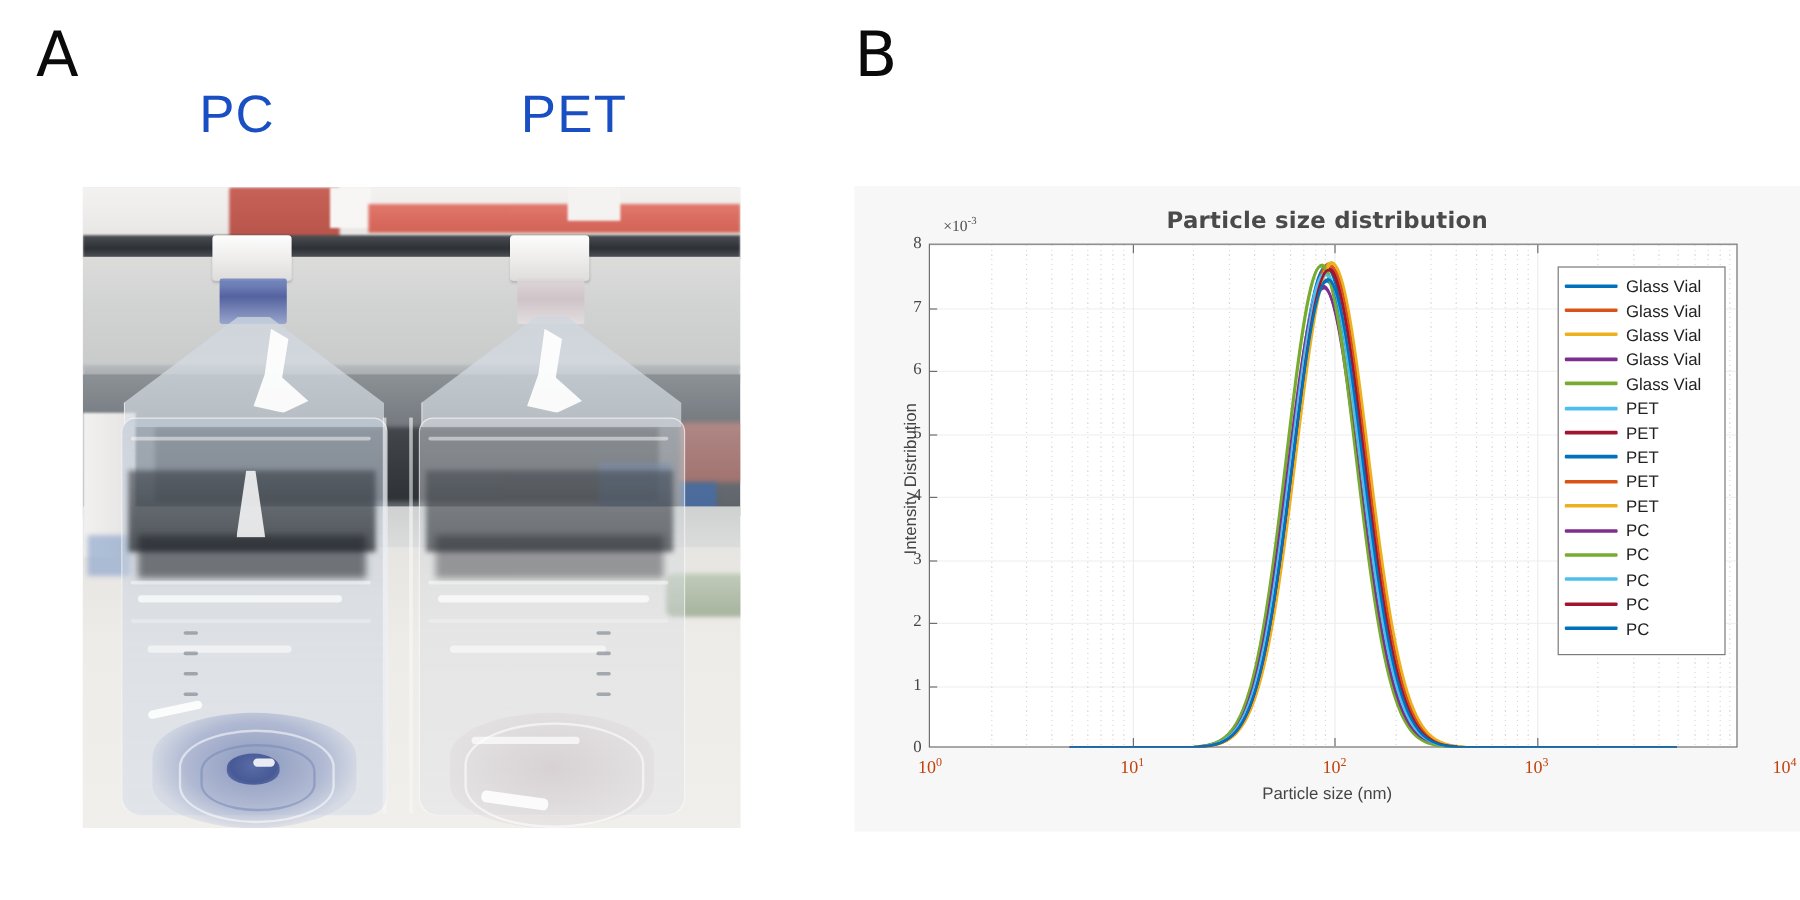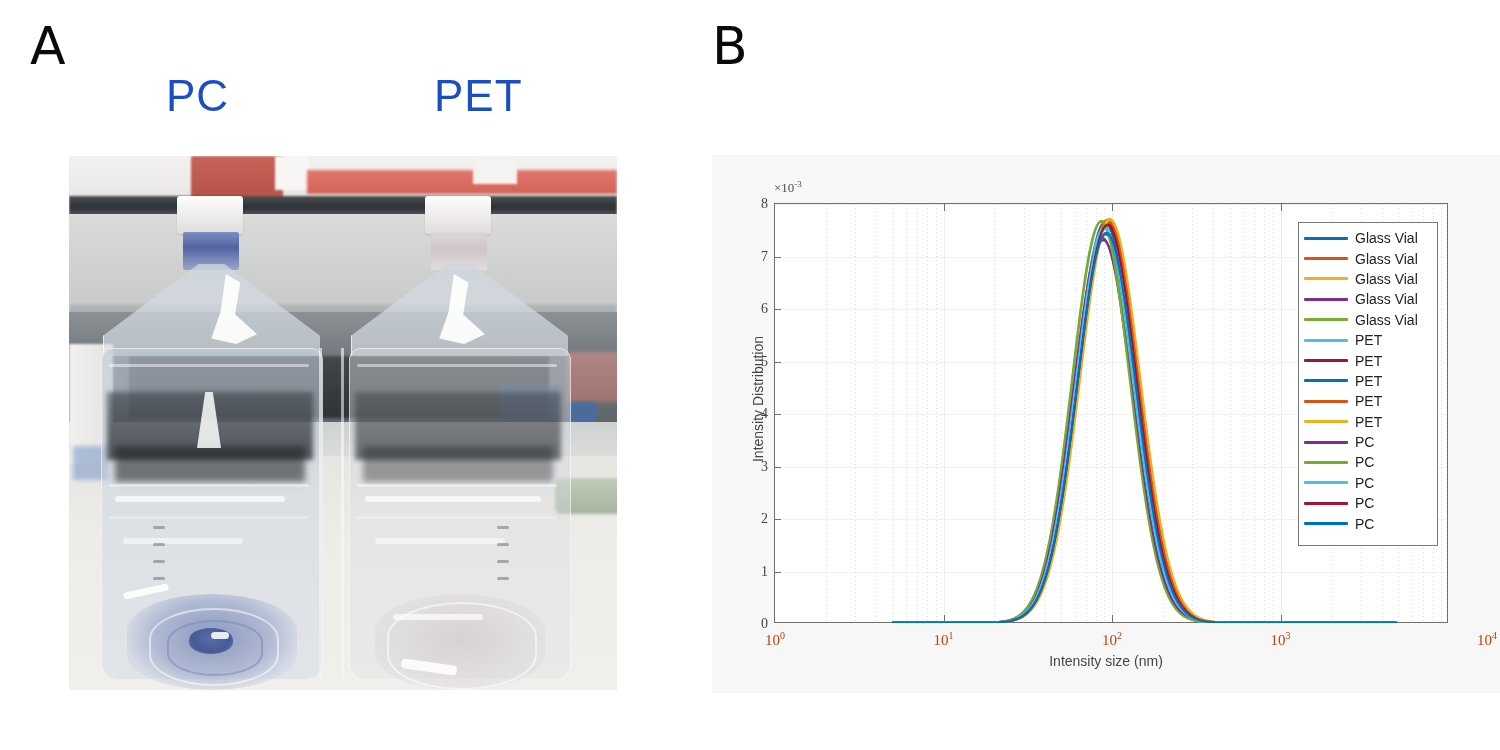--- a/index.html
+++ b/index.html
@@ -115,21 +115,21 @@
   .b-base-hl{position:absolute;background:#ffffff;opacity:.88;border-radius:4px;}
   .b-seam{position:absolute;top:152px;width:3px;height:330px;
         background:linear-gradient(180deg,rgba(255,255,255,.6) 0%,rgba(255,255,255,.3) 100%);}
 
   
   #fig{position:absolute;left:712px;top:155px;width:788px;height:538px;
        background:#f7f7f7;}
   #chart-title{position:absolute;left:0;right:0;top:18px;text-align:center;
        font-size:19px;font-weight:bold;color:#4a4a4a;
        font-family:"DejaVu Sans",sans-serif;letter-spacing:.2px;}
-  #ymult{position:absolute;left:62px;top:24px;font-size:13px;color:#4d4d4d;
+  #ymult{position:absolute;left:74px;top:24px;font-size:13px;color:#4d4d4d;
        font-family:"Liberation Serif",serif;white-space:nowrap;}
   #ymult sup{font-size:9px;}
   #ylabel{position:absolute;left:-64px;top:236px;width:220px;text-align:center;
        transform:rotate(-90deg);font-size:14px;color:#454545;
        font-family:"Liberation Sans",sans-serif;}
   #xlabel{position:absolute;left:0;right:0;top:498px;text-align:center;
        font-size:14px;color:#454545;font-family:"Liberation Sans",sans-serif;}
 
   
   #plotbox{position:absolute;left:62px;top:48px;width:674px;height:420px;
@@ -247,27 +247,28 @@
       <div class="b-base-hl" style="left:60px;top:466px;width:56px;height:10px;transform:rotate(8deg)"></div>
       <div class="b-base-hl" style="left:52px;top:418px;width:90px;height:6px;opacity:.7"></div>
       <div class="b-seam" style="left:0px"></div>
     </div>
   </div>
 </div>
 
 <div class="panel-letter" id="letter-b">B</div>
 
 <div id="fig">
+  <div id="chart-title">Particle size distribution</div>
 
   <div id="ymult">
     <span>×10</span><sup>-3</sup>
   </div>
 
   <div id="ylabel">Intensity Distribution</div>
-  <div id="xlabel">Intensity size (nm)</div>
+  <div id="xlabel">Particle size (nm)</div>
 
   <div id="plotbox">
     <div id="gridlayer">
         <div class="hgrid" style="top: 367.5px;"></div>
         <div class="hgrid" style="top: 315px;"></div>
         <div class="hgrid" style="top: 262.5px;"></div>
         <div class="hgrid" style="top: 210px;"></div>
         <div class="hgrid" style="top: 157.5px;"></div>
         <div class="hgrid" style="top: 105px;"></div>
         <div class="hgrid" style="top: 52.5px;"></div>

